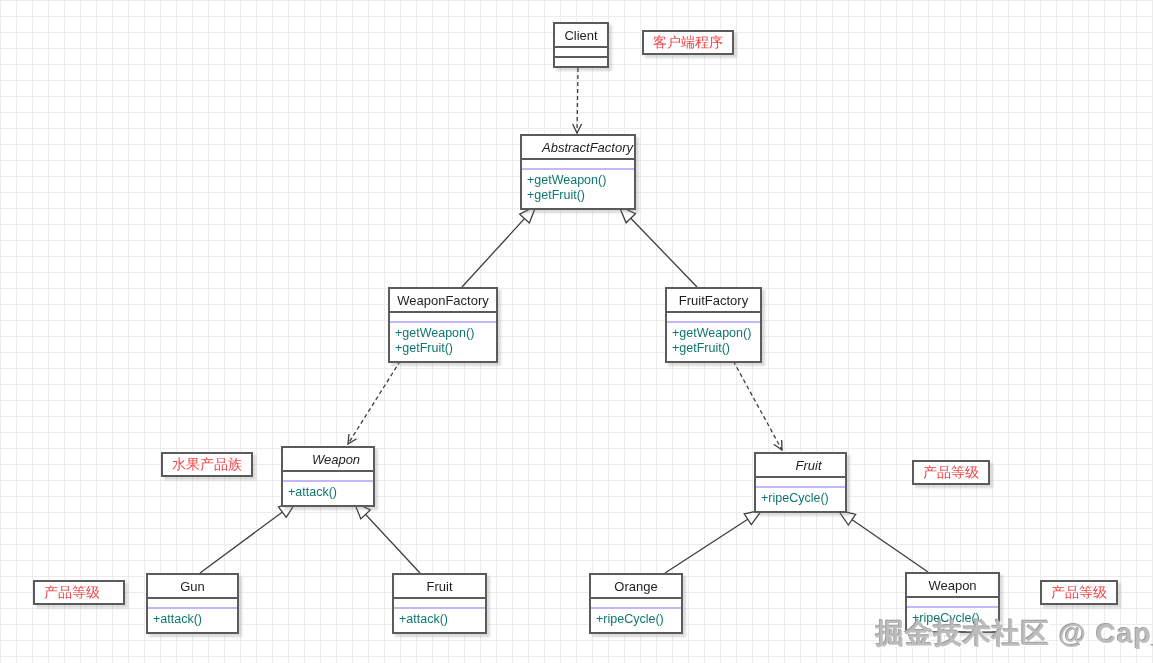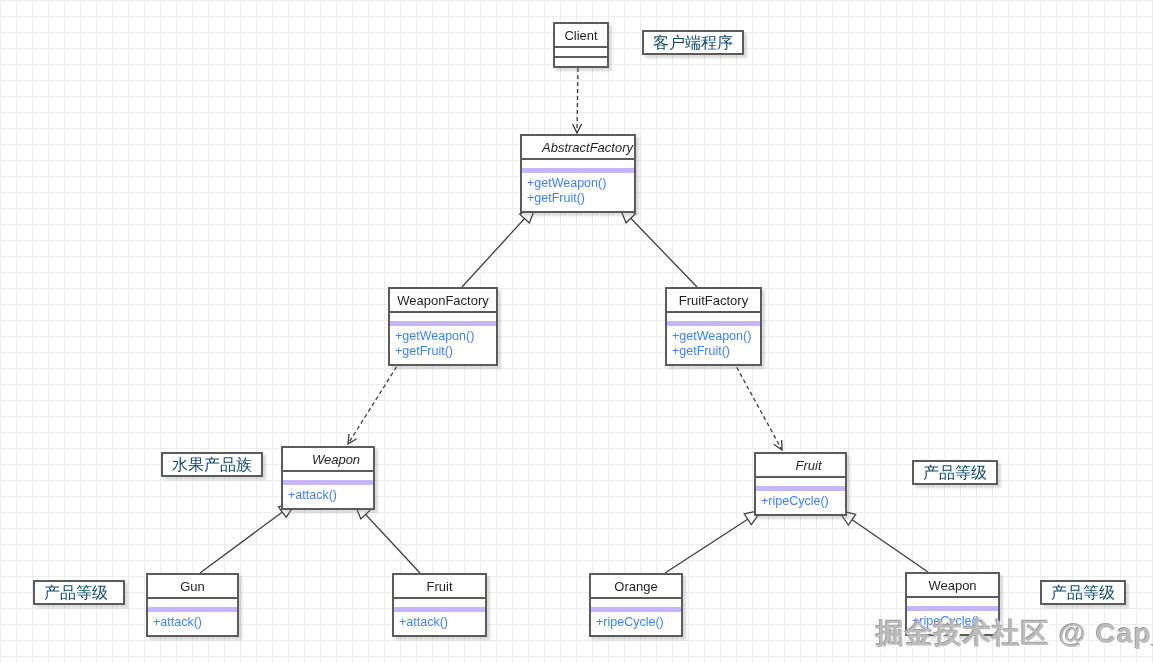--- a/index.html
+++ b/index.html
@@ -20,29 +20,29 @@
     border:2px solid #5b5b5b;
     box-shadow:3px 3px 2px rgba(130,130,130,.28);
   }
   .uml-title{
     font-weight:normal;font-size:13px;line-height:15px;
     text-align:center;padding:4px 4px 3px;color:#1f1f1f;white-space:nowrap;
   }
   .abstract > .uml-title{font-style:italic;padding-left:20px;}
   .uml-sep{border-top:2px solid #5b5b5b;height:8px;}
   .uml-methods{
-    border-top:5px solid #c4b5fd;
-    padding:3px 5px 5px;font-size:12.5px;line-height:15px;color:#3b82f6;
+    border-top:2px solid #c4b5fd;
+    padding:3px 5px 5px;font-size:12.5px;line-height:15px;color:#0f766e;
     white-space:nowrap;
   }
   .note{
     position:absolute;z-index:2;background:#ffffff;
     border:2px solid #5b5b5b;
     box-shadow:3px 3px 2px rgba(130,130,130,.28);
-    font-size:16px;line-height:15px;padding:3px 9px;color:#0c4a6e;
+    font-size:14px;line-height:15px;padding:3px 9px;color:#ef4444;
     white-space:nowrap;
   }
   #watermark{
     position:absolute;z-index:4;left:876px;top:615px;
     font-size:28px;font-weight:bold;letter-spacing:1px;
     color:#bdbdbd;
     text-shadow:-1px -1px 0 #9e9e9e, 2px 2px 1px #ffffff;
     white-space:nowrap;
   }
 </style>

